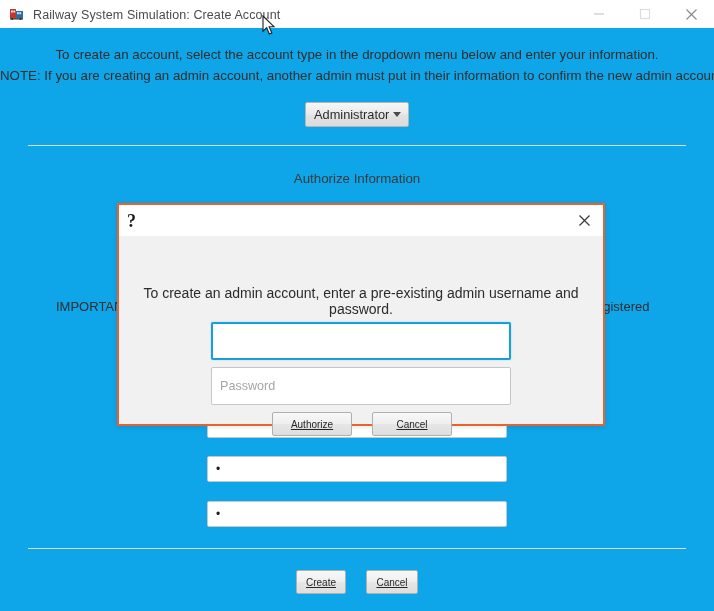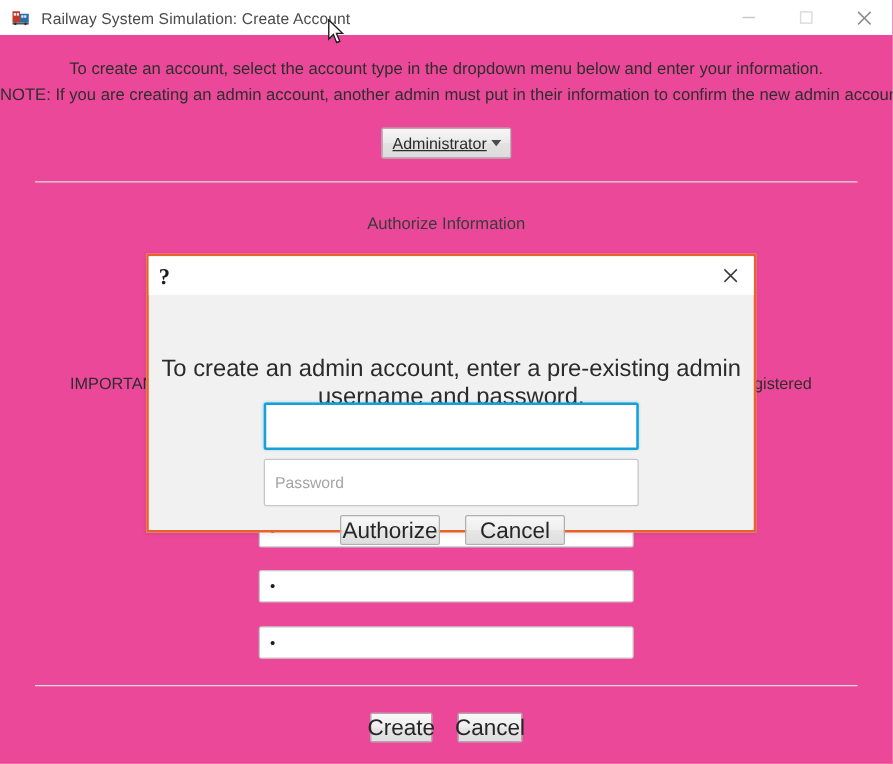--- a/index.html
+++ b/index.html
@@ -13,21 +13,21 @@
     overflow: hidden;
     background: #f1f1f1;
     font-family: "Liberation Sans", sans-serif;
     -webkit-font-smoothing: antialiased;
   }
 
   #app {
     position: relative;
     width: 714px;
     height: 611px;
-    background: #ec4899;
+    background: #0ea5e9;
     overflow: hidden;
   }
 
   
   .titlebar {
     position: absolute;
     left: 0; top: 0;
     width: 714px; height: 28px;
     background: #ffffff;
     display: flex;
@@ -101,21 +101,20 @@
     box-sizing: border-box;
     background: linear-gradient(to bottom, #f6f6f6 0%, #eaeaea 48%, #e2e2e2 52%, #dcdcdc 100%);
     border: 1px solid #b4b4b4;
     border-radius: 2px;
     display: flex;
     align-items: center;
     padding: 0 8px;
     font-size: 12.8px;
     color: #2c2c2c;
     cursor: default;
-    text-decoration: underline;
   }
   .combo-label { flex: 1 1 auto; }
   .combo-arrow {
     width: 0; height: 0;
     border-left: 4.5px solid transparent;
     border-right: 4.5px solid transparent;
     border-top: 5px solid #4a4a4a;
     margin-left: 4px;
   }
 
@@ -151,26 +150,27 @@
   #bg-field-2 { top: 456px; }
   #bg-field-3 { top: 501px; }
 
   
   .btn {
     box-sizing: border-box;
     background: linear-gradient(to bottom, #f8f8f8 0%, #efefef 48%, #e6e6e6 52%, #dedede 100%);
     border: 1px solid #b0b0b0;
     border-radius: 2px;
     font-family: "Liberation Sans", sans-serif;
-    font-size: 18px;
+    font-size: 10px;
     color: #262626;
     display: flex;
     align-items: center;
     justify-content: center;
     cursor: default;
+    text-decoration: underline;
   }
   #create-button {
     position: absolute;
     left: 296px; top: 570px;
     width: 50px; height: 24px;
   }
   #main-cancel-button {
     position: absolute;
     left: 366px; top: 570px;
     width: 52px; height: 24px;
@@ -219,21 +219,21 @@
   }
   .dialog-body {
     position: relative;
     height: 188px;
   }
   .dialog-message {
     position: absolute;
     left: 0; top: 49px;
     width: 484px;
     text-align: center;
-    font-size: 19px;
+    font-size: 14px;
     color: #2b2b2b;
   }
   .dlg-field {
     position: absolute;
     left: 92px;
     width: 300px;
     height: 38px;
     box-sizing: border-box;
     border-radius: 2px;
     background: #ffffff;

